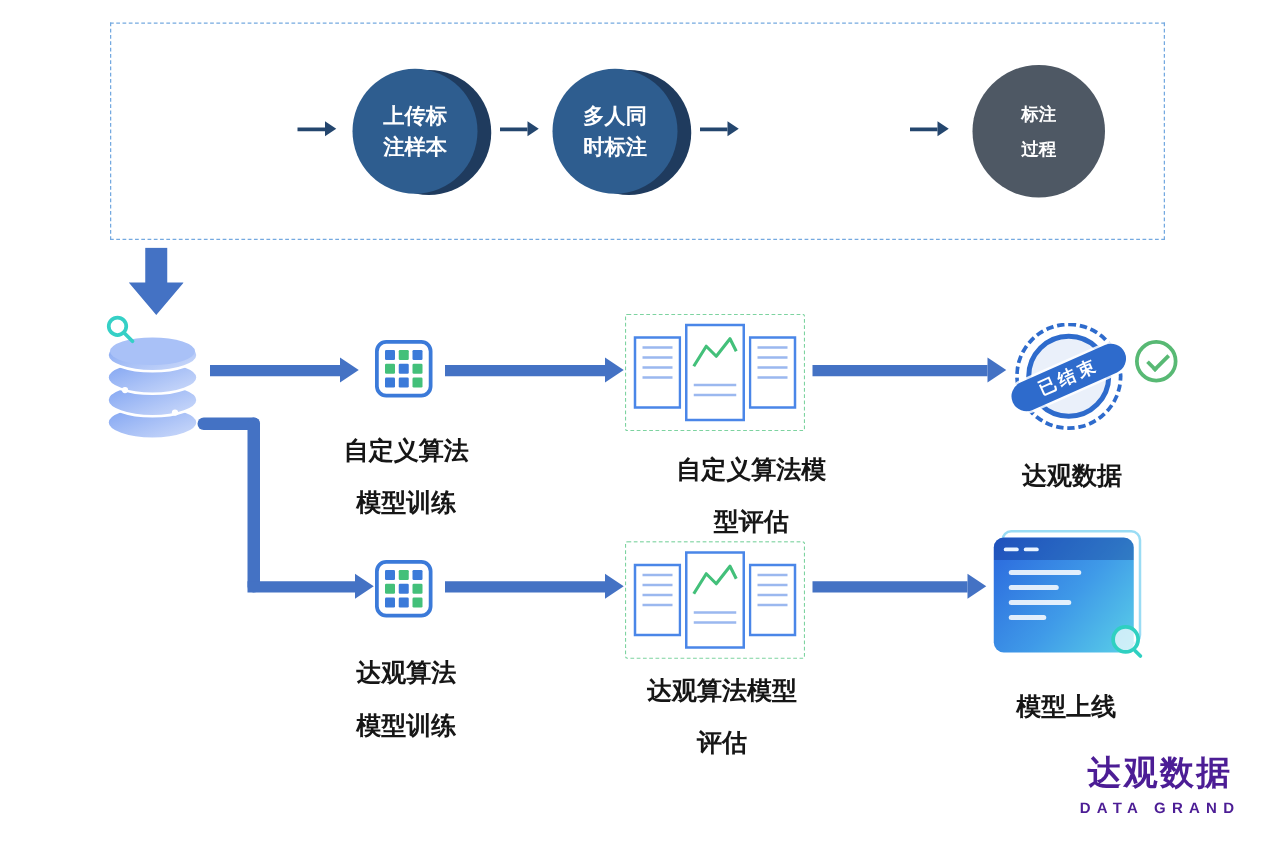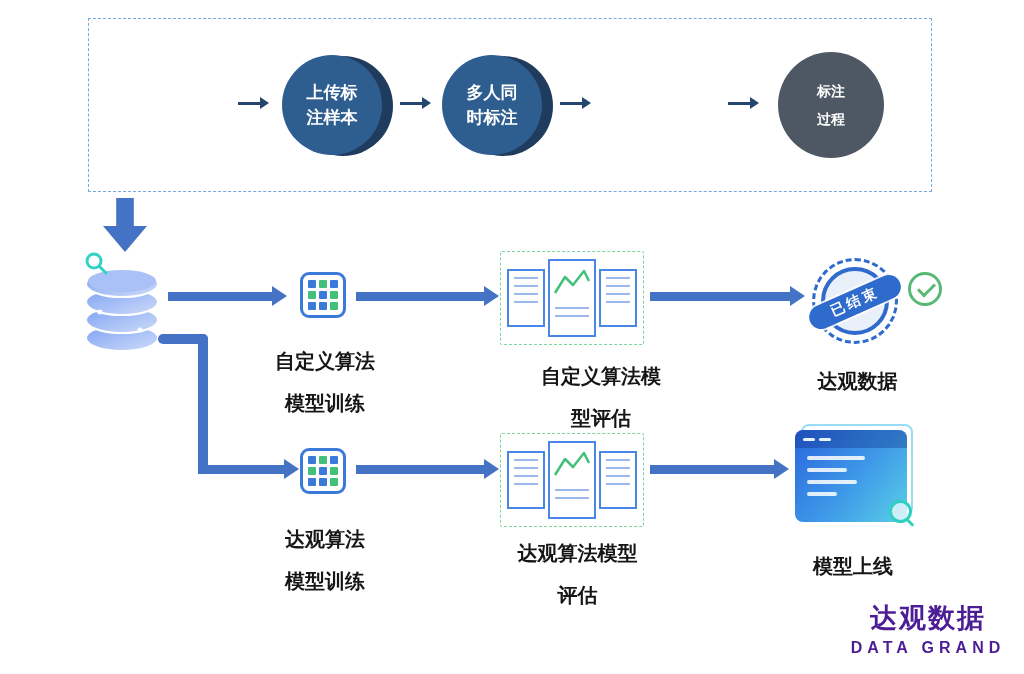--- a/index.html
+++ b/index.html
@@ -108,21 +108,21 @@
   }
   
   .lbl{
     position:absolute;font-weight:bold;color:#161616;text-align:center;
     white-space:pre-line;font-size:20px;line-height:42px;
   }
   .lbl-db{line-height:35px;}
   
   .logo{position:absolute;left:838px;top:600px;width:180px;text-align:center;color:#4c1d95;}
   .logo-name{font-size:27px;font-weight:bold;letter-spacing:2px;}
-  .logo-sub{font-size:16px;font-weight:bold;letter-spacing:5px;margin-top:3px;}
+  .logo-sub{font-size:12px;font-weight:bold;letter-spacing:5px;margin-top:3px;}
 </style>
 </head>
 <body>
 
 <div class="canvas">
 
   <div class="steps-panel"></div>
 
   <div class="mini-arrow" style="left:238px;"></div>
 

